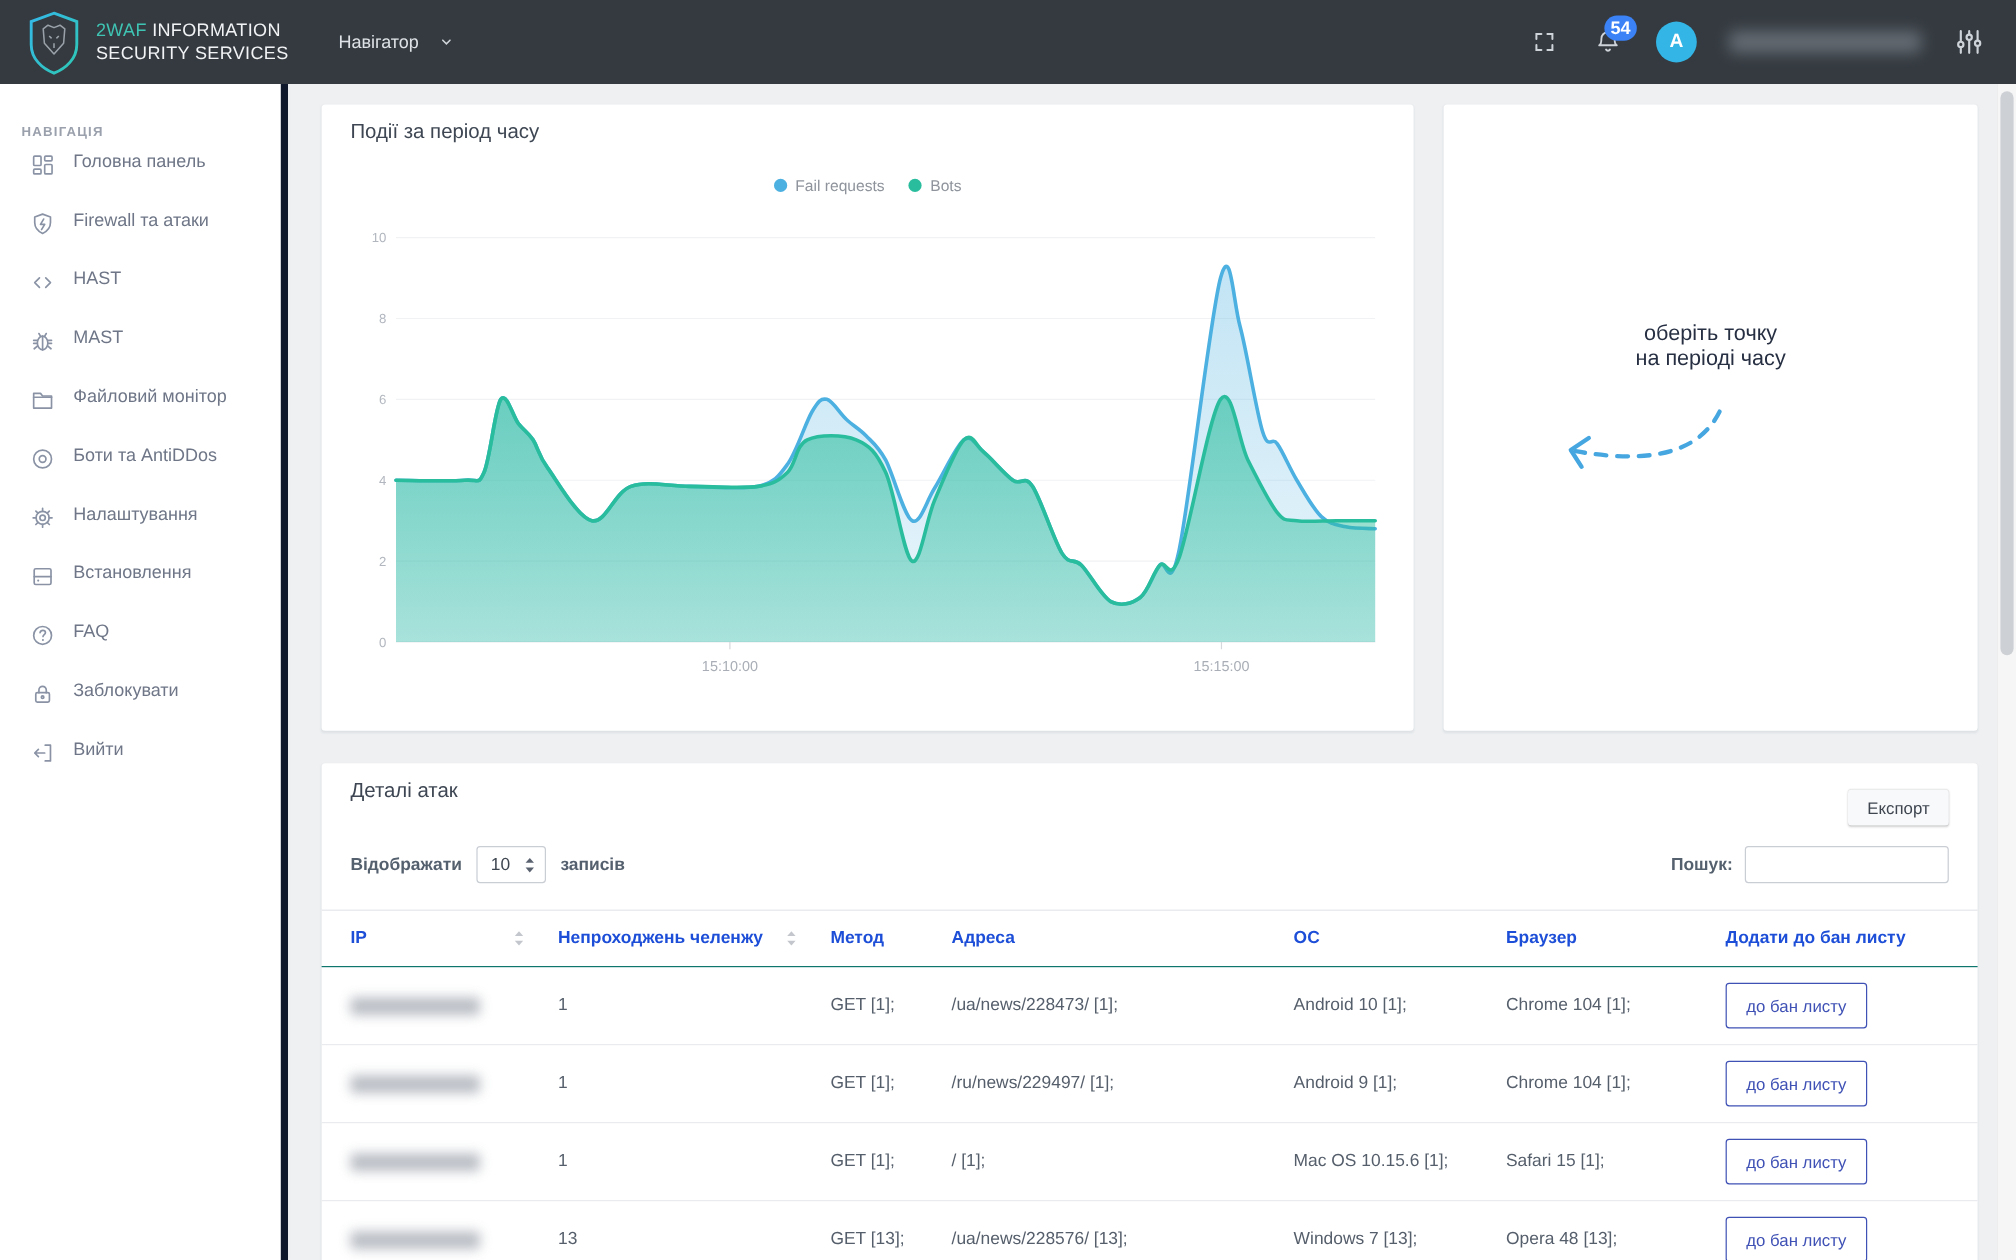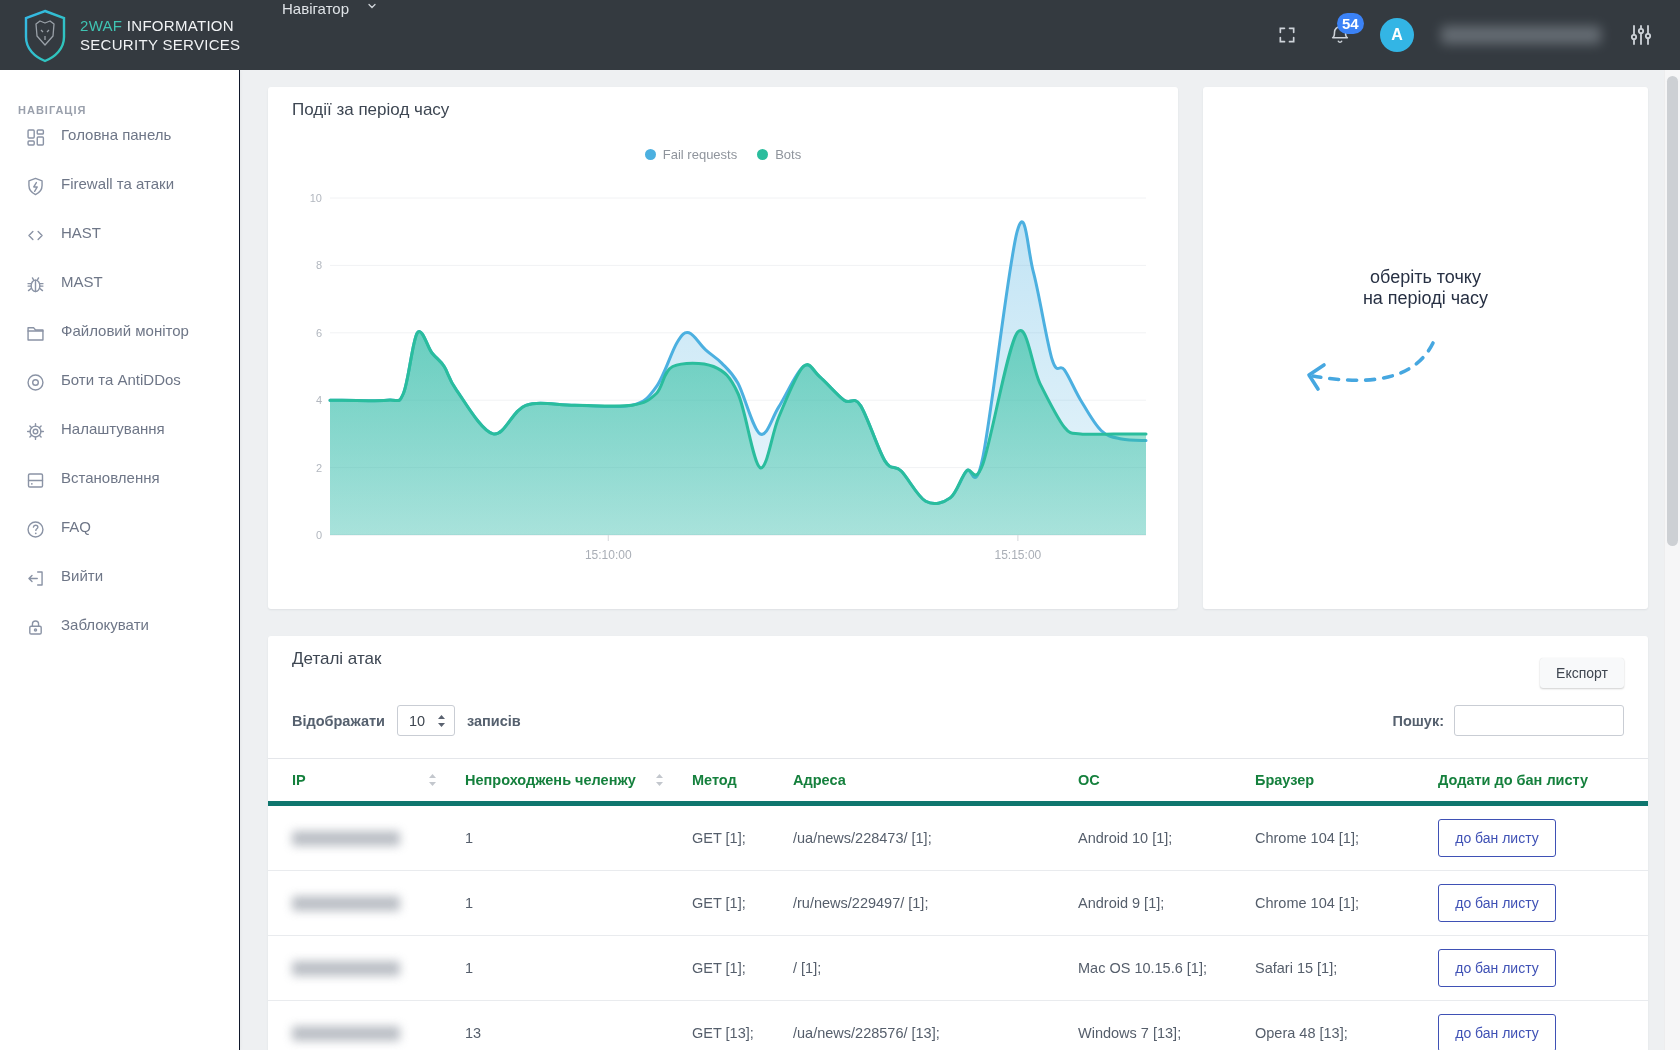--- a/index.html
+++ b/index.html
@@ -6,34 +6,34 @@
   html,body { width:1680px; height:1050px; overflow:hidden; background:#eef0f2;
     font-family:"Liberation Sans","DejaVu Sans",sans-serif; }
 
   
   .header { position:absolute; left:0; top:0; width:1680px; height:70px; background:#343a40; z-index:20;
     display:flex; align-items:center; }
   .logo-wrap { position:absolute; left:22px; top:9px; width:46px; height:54px; }
   .brand { position:absolute; left:80px; top:16px; line-height:19px; font-size:15px; letter-spacing:.3px;
     color:#f1f3f5; font-weight:500; }
   .brand .accent { color:#3fc3b2; }
-  .nav-drop { position:absolute; left:282px; top:0; height:70px; display:flex; align-items:flex-start; gap:17px;
+  .nav-drop { position:absolute; left:282px; top:0; height:70px; display:flex; align-items:center; gap:17px;
     color:#dfe3e7; font-size:15px; cursor:pointer; }
   .hdr-right { position:absolute; right:26px; top:0; height:70px; display:flex; align-items:center; gap:27px; }
   .hdr-ic { position:relative; display:flex; align-items:center; justify-content:center; width:26px; height:26px; cursor:pointer; }
   .badge { position:absolute; top:-9px; left:10px; background:#3b82f6; color:#fff; font-size:15px; font-weight:bold;
     border-radius:999px; padding:2px 5px; min-width:20px; text-align:center; }
   .avatar { width:34px; height:34px; border-radius:50%; background:#33b5e5; color:#fff; font-size:16px; font-weight:bold;
     display:flex; align-items:center; justify-content:center; }
   .blur-blob { background:#8d959d; filter:blur(6px); opacity:.55; border-radius:4px; }
   .user-blob { width:160px; height:18px; }
 
   
   .sidebar { position:absolute; left:0; top:70px; width:240px; height:980px; background:#fff;
-    border-right:1px solid #0f172a; box-shadow:1px 0 3px rgba(20,30,40,.03); z-index:10; }
+    border-right:6px solid #0f172a; box-shadow:1px 0 3px rgba(20,30,40,.03); z-index:10; }
   .side-label { margin:34px 0 0 18px; font-size:11px; font-weight:bold; letter-spacing:1px; color:#9aa0ac; }
   .nav-list { margin-top:10px; }
   .nav-item { display:flex; align-items:flex-start; gap:15px; height:49px; padding-left:24px; cursor:pointer; color:#6e7687; }
   .nav-ico { width:22px; height:22px; display:flex; align-items:center; justify-content:center; }
   .nav-label { font-size:15px; }
 
   
   .card { position:absolute; background:#fff; border-radius:3px; box-shadow:0 1px 2px rgba(40,47,60,.08); }
   .chart-card { left:268px; top:87px; width:910px; height:522px; }
   .hint-card  { left:1203px; top:87px; width:445px; height:522px; }
@@ -62,22 +62,22 @@
   .page-select { width:58px; height:31px; border:1px solid #c9cdd4; border-radius:3px; display:flex;
     align-items:center; justify-content:space-between; padding:0 8px 0 11px; font-size:14.5px; font-weight:normal;
     color:#3e4650; cursor:pointer; background:#fff; }
   .search-group { position:absolute; right:0; top:0; display:flex; align-items:center; gap:10px;
     font-size:14.5px; font-weight:bold; color:#55606e; }
   .search-input { width:170px; height:31px; border:1px solid #c9cdd4; border-radius:3px; padding:0 8px;
     font-size:14px; color:#3e4650; font-family:inherit; outline:none; }
 
   .tbl { position:absolute; left:0; top:122px; width:1380px; }
   .tbl-row { display:grid; grid-template-columns:173px 227px 101px 285px 177px 183px 186px; padding-left:24px; align-items:center; }
-  .tbl-head { height:48px; border-top:1px solid #e4e6ea; border-bottom:5px solid #0f766e;
-    font-size:14.5px; font-weight:bold; color:#15803d; }
+  .tbl-head { height:48px; border-top:1px solid #e4e6ea; border-bottom:1px solid #0f766e;
+    font-size:14.5px; font-weight:bold; color:#1d4ed8; }
   .tbl-head .hcell { display:flex; align-items:center; justify-content:space-between; padding-right:28px; }
   .tbl-body .tbl-row { height:65px; border-bottom:1px solid #e9ebee; font-size:14.5px; color:#555e6b; }
   .ip-blob { width:108px; height:15px; background:#aaafb7; filter:blur(5px); opacity:.8; border-radius:3px; }
   .ban-btn { width:118px; height:38px; background:#fff; border:1px solid #3f51b5; color:#3f51b5; border-radius:3px;
     font-size:14px; cursor:pointer; font-family:inherit; }
 
   
   .scrollbar { position:absolute; right:0; top:70px; width:16px; height:980px; background:#f6f6f7;
     border-left:1px solid #ededee; z-index:30; }
   .scroll-thumb { position:absolute; left:2px; top:6px; width:11px; height:470px; background:#cdd0d4; border-radius:7px; }
@@ -218,35 +218,35 @@
             <circle cx="12" cy="12" r="8.5"></circle>
             <path d="M9.6 9.3c.3-1.3 1.3-2.1 2.6-2.1 1.4 0 2.5.9 2.5 2.2 0 1.7-2.3 1.9-2.3 3.6"></path>
             <circle cx="12.3" cy="16.4" r="1" fill="#8a93a5" stroke="none"></circle>
           </svg>
         </span>
         <span class="nav-label">FAQ</span>
       </div>
       <div class="nav-item">
         <span class="nav-ico">
           <svg width="21" height="21" viewBox="0 0 24 24" fill="none" stroke="#8a93a5" stroke-width="1.6" stroke-linecap="round" stroke-linejoin="round">
-            <path d="M14.5 4.5h5v15h-5"></path>
-            <path d="M4.5 12H14M4.5 12L8 8.5M4.5 12L8 15.5"></path>
-          </svg>
-        </span>
-        <span class="nav-label">Вийти</span>
-      </div>
-      <div class="nav-item">
-        <span class="nav-ico">
-          <svg width="21" height="21" viewBox="0 0 24 24" fill="none" stroke="#8a93a5" stroke-width="1.6" stroke-linecap="round" stroke-linejoin="round">
             <rect x="5.5" y="10.5" width="13" height="9" rx="1.5"></rect>
             <path d="M8.5 10.5V8a3.5 3.5 0 017 0v2.5"></path>
             <circle cx="12" cy="14.8" r="1.2"></circle>
           </svg>
         </span>
         <span class="nav-label">Заблокувати</span>
+      </div>
+      <div class="nav-item">
+        <span class="nav-ico">
+          <svg width="21" height="21" viewBox="0 0 24 24" fill="none" stroke="#8a93a5" stroke-width="1.6" stroke-linecap="round" stroke-linejoin="round">
+            <path d="M14.5 4.5h5v15h-5"></path>
+            <path d="M4.5 12H14M4.5 12L8 8.5M4.5 12L8 15.5"></path>
+          </svg>
+        </span>
+        <span class="nav-label">Вийти</span>
       </div>
     </div>
 </div>
 
 <div class="card chart-card">
   <div class="card-title">Події за період часу</div>
   <div class="legend">
       <span class="legend-item">
         <span class="legend-dot" style="background:#4cb0e0"></span>
         <span>Fail requests</span>

